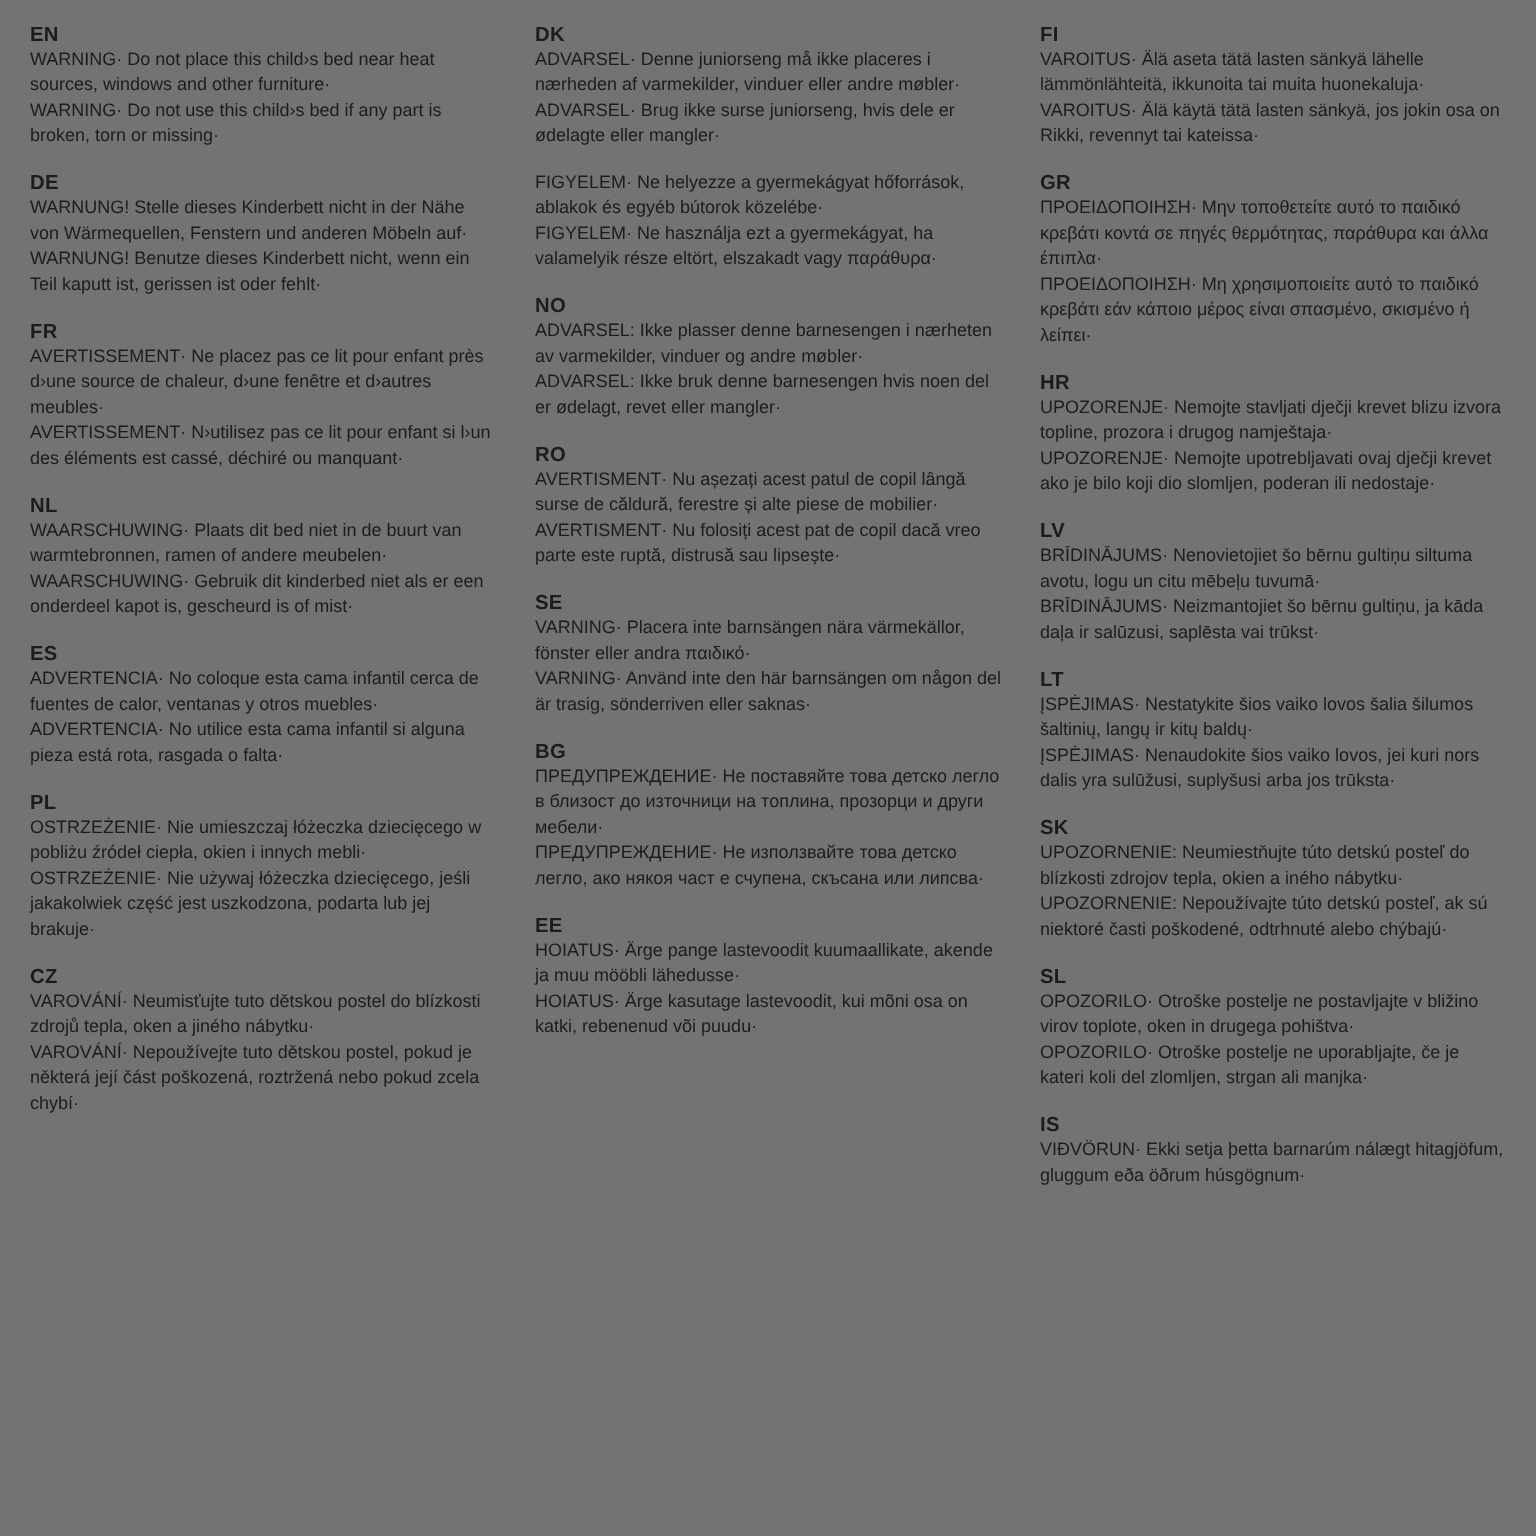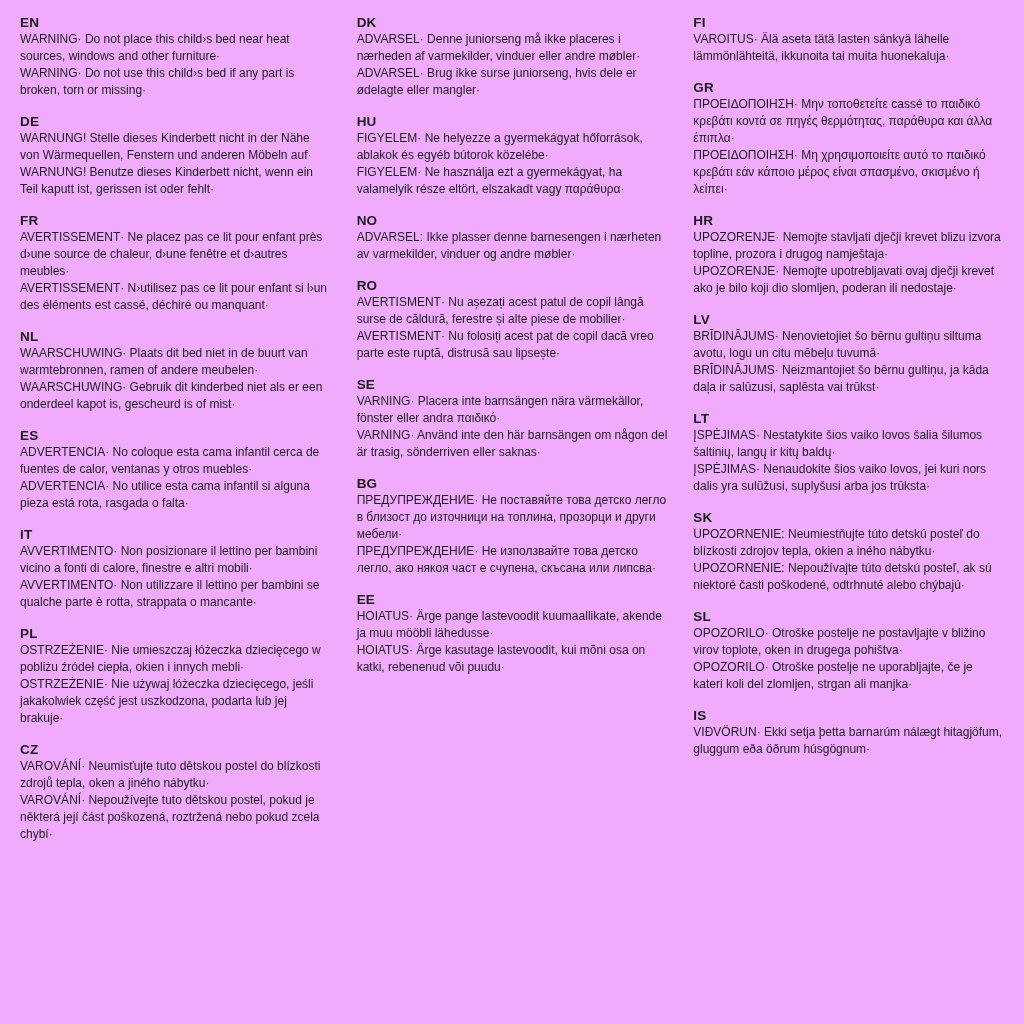--- a/index.html
+++ b/index.html
@@ -11,21 +11,21 @@
   }
   .sheet {
     box-sizing: border-box;
     width: 1024px;
     min-height: 1024px;
     padding: 14px 20px 14px 20px;
     display: grid;
     grid-template-columns: 1fr 1fr 1fr;
     column-gap: 26px;
     align-items: start;
-    background: #f0abfc;
+    background: #737373;
   }
   .col {
     min-width: 0;
   }
   .lang-section {
     margin: 0 0 14px 0;
   }
   .lang-code {
     font-size: 13.5px;
     line-height: 17px;
@@ -65,49 +65,44 @@
         <h2 class="lang-code">NL</h2>
         <p class="warning-line">WAARSCHUWING· Plaats dit bed niet in de buurt van warmtebronnen, ramen of andere meubelen·</p>
         <p class="warning-line">WAARSCHUWING· Gebruik dit kinderbed niet als er een onderdeel kapot is, gescheurd is of mist·</p>
       </section>
       <section class="lang-section">
         <h2 class="lang-code">ES</h2>
         <p class="warning-line">ADVERTENCIA· No coloque esta cama infantil cerca de fuentes de calor, ventanas y otros muebles·</p>
         <p class="warning-line">ADVERTENCIA· No utilice esta cama infantil si alguna pieza está rota, rasgada o falta·</p>
       </section>
       <section class="lang-section">
-        <h2 class="lang-code">IT</h2>
-        <p class="warning-line">AVVERTIMENTO· Non posizionare il lettino per bambini vicino a fonti di calore, finestre e altri mobili·</p>
-        <p class="warning-line">AVVERTIMENTO· Non utilizzare il lettino per bambini se qualche parte è rotta, strappata o mancante·</p>
-      </section>
-      <section class="lang-section">
         <h2 class="lang-code">PL</h2>
         <p class="warning-line">OSTRZEŻENIE· Nie umieszczaj łóżeczka dziecięcego w pobliżu źródeł ciepła, okien i innych mebli·</p>
         <p class="warning-line">OSTRZEŻENIE· Nie używaj łóżeczka dziecięcego, jeśli jakakolwiek część jest uszkodzona, podarta lub jej brakuje·</p>
       </section>
       <section class="lang-section">
         <h2 class="lang-code">CZ</h2>
         <p class="warning-line">VAROVÁNÍ· Neumisťujte tuto dětskou postel do blízkosti zdrojů tepla, oken a jiného nábytku·</p>
         <p class="warning-line">VAROVÁNÍ· Nepoužívejte tuto dětskou postel, pokud je některá její část poškozená, roztržená nebo pokud zcela chybí·</p>
       </section>
     </div>
   <div class="col" id="col-1">
       <section class="lang-section">
         <h2 class="lang-code">DK</h2>
         <p class="warning-line">ADVARSEL· Denne juniorseng må ikke placeres i nærheden af varmekilder, vinduer eller andre møbler·</p>
         <p class="warning-line">ADVARSEL· Brug ikke surse juniorseng, hvis dele er ødelagte eller mangler·</p>
       </section>
       <section class="lang-section">
-        <h2 class="lang-code">HU</h2>
         <p class="warning-line">FIGYELEM· Ne helyezze a gyermekágyat hőforrások, ablakok és egyéb bútorok közelébe·</p>
         <p class="warning-line">FIGYELEM· Ne használja ezt a gyermekágyat, ha valamelyik része eltört, elszakadt vagy παράθυρα·</p>
       </section>
       <section class="lang-section">
         <h2 class="lang-code">NO</h2>
         <p class="warning-line">ADVARSEL: Ikke plasser denne barnesengen i nærheten av varmekilder, vinduer og andre møbler·</p>
+        <p class="warning-line">ADVARSEL: Ikke bruk denne barnesengen hvis noen del er ødelagt, revet eller mangler·</p>
       </section>
       <section class="lang-section">
         <h2 class="lang-code">RO</h2>
         <p class="warning-line">AVERTISMENT· Nu așezați acest patul de copil lângă surse de căldură, ferestre și alte piese de mobilier·</p>
         <p class="warning-line">AVERTISMENT· Nu folosiți acest pat de copil dacă vreo parte este ruptă, distrusă sau lipsește·</p>
       </section>
       <section class="lang-section">
         <h2 class="lang-code">SE</h2>
         <p class="warning-line">VARNING· Placera inte barnsängen nära värmekällor, fönster eller andra παιδικό·</p>
         <p class="warning-line">VARNING· Använd inte den här barnsängen om någon del är trasig, sönderriven eller saknas·</p>
@@ -120,24 +115,25 @@
       <section class="lang-section">
         <h2 class="lang-code">EE</h2>
         <p class="warning-line">HOIATUS· Ärge pange lastevoodit kuumaallikate, akende ja muu mööbli lähedusse·</p>
         <p class="warning-line">HOIATUS· Ärge kasutage lastevoodit, kui mõni osa on katki, rebenenud või puudu·</p>
       </section>
     </div>
   <div class="col" id="col-2">
       <section class="lang-section">
         <h2 class="lang-code">FI</h2>
         <p class="warning-line">VAROITUS· Älä aseta tätä lasten sänkyä lähelle lämmönlähteitä, ikkunoita tai muita huonekaluja·</p>
+        <p class="warning-line">VAROITUS· Älä käytä tätä lasten sänkyä, jos jokin osa on Rikki, revennyt tai kateissa·</p>
       </section>
       <section class="lang-section">
         <h2 class="lang-code">GR</h2>
-        <p class="warning-line">ΠΡΟΕΙΔΟΠΟΙΗΣΗ· Μην τοποθετείτε cassé το παιδικό κρεβάτι κοντά σε πηγές θερμότητας, παράθυρα και άλλα έπιπλα·</p>
+        <p class="warning-line">ΠΡΟΕΙΔΟΠΟΙΗΣΗ· Μην τοποθετείτε αυτό το παιδικό κρεβάτι κοντά σε πηγές θερμότητας, παράθυρα και άλλα έπιπλα·</p>
         <p class="warning-line">ΠΡΟΕΙΔΟΠΟΙΗΣΗ· Μη χρησιμοποιείτε αυτό το παιδικό κρεβάτι εάν κάποιο μέρος είναι σπασμένο, σκισμένο ή λείπει·</p>
       </section>
       <section class="lang-section">
         <h2 class="lang-code">HR</h2>
         <p class="warning-line">UPOZORENJE· Nemojte stavljati dječji krevet blizu izvora topline, prozora i drugog namještaja·</p>
         <p class="warning-line">UPOZORENJE· Nemojte upotrebljavati ovaj dječji krevet ako je bilo koji dio slomljen, poderan ili nedostaje·</p>
       </section>
       <section class="lang-section">
         <h2 class="lang-code">LV</h2>
         <p class="warning-line">BRĪDINĀJUMS· Nenovietojiet šo bērnu gultiņu siltuma avotu, logu un citu mēbeļu tuvumā·</p>

